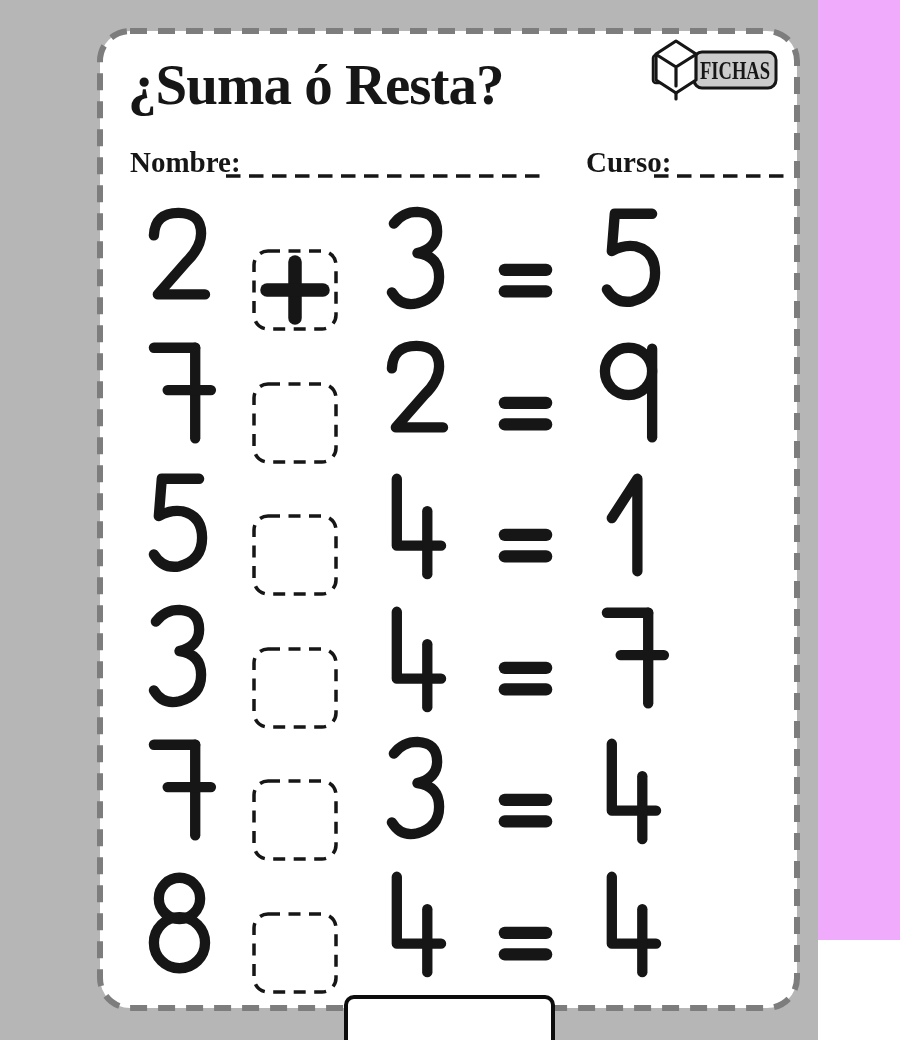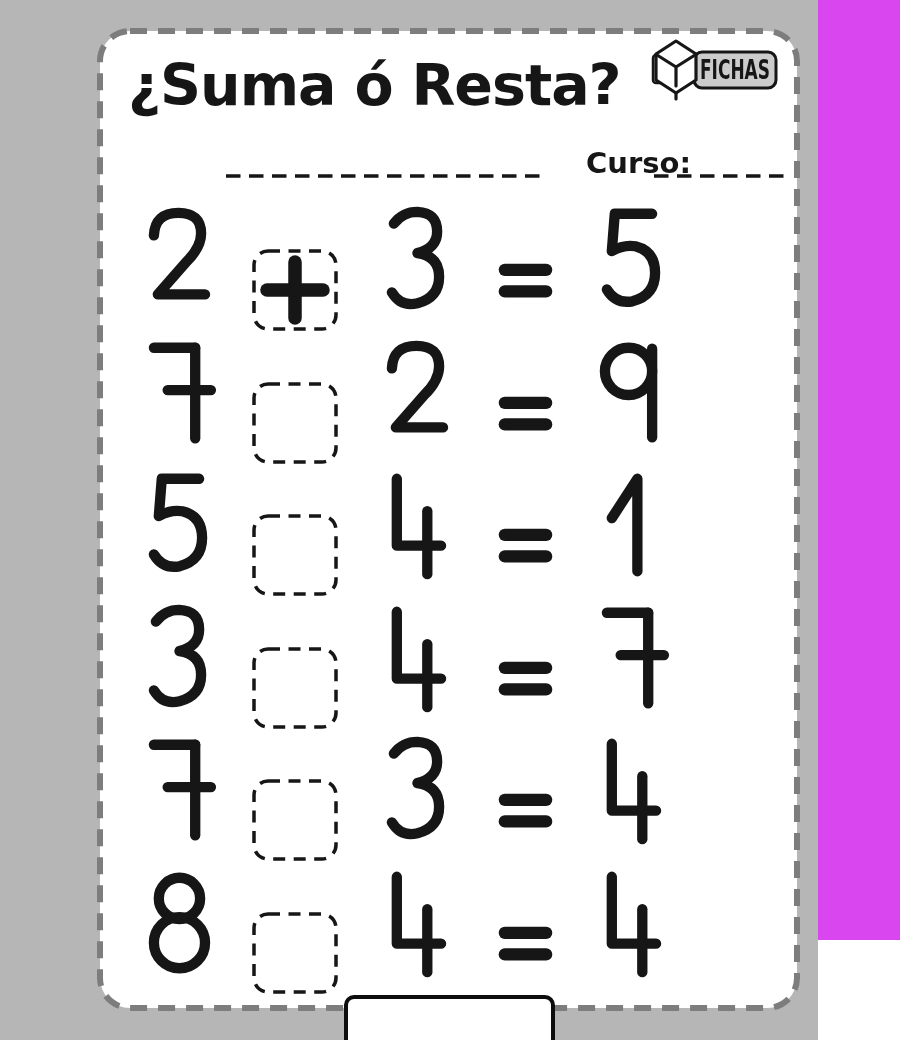--- a/index.html
+++ b/index.html
@@ -1,21 +1,21 @@
 <!DOCTYPE html>
 <html><head>
 <meta charset="utf-8">
 <style>
   html,body{margin:0;padding:0;}
   body{
     width:900px;height:1040px;overflow:hidden;
     background:#ffffff;
     font-family:"DejaVu Sans","Liberation Sans",sans-serif;
   }
-  .screen{position:relative;width:900px;height:940px;background:#d946ef;}
+  .screen{position:relative;width:900px;height:940px;background:#f0abfc;font-family:Liberation Serif, serif;}
   
   .mat{position:absolute;left:0;top:0;width:818px;height:1040px;background:#b6b6b6;}
   
   .paper-svg{position:absolute;left:0;top:0;}
   
   .title{
     position:absolute;left:128px;top:52px;width:560px;
     font-size:57px;font-weight:800;letter-spacing:-1px;color:#161616;
   }
   .logo{position:absolute;left:650px;top:38px;width:132px;height:64px;}
@@ -59,20 +59,21 @@
   <svg class="logo" viewBox="0 0 132 64">
     <rect x="3" y="17" width="14" height="28" rx="3" fill="#cccccc" stroke="#161616" stroke-width="2.5"></rect>
     <rect x="44" y="14" width="82" height="36" rx="8" fill="#cccccc" stroke="#161616" stroke-width="3"></rect>
     <text x="85" y="41" text-anchor="middle" textLength="70" lengthAdjust="spacingAndGlyphs" font-size="26" font-weight="bold" fill="#161616">FICHAS</text>
     <g fill="#ffffff" stroke="#161616" stroke-width="3.2" stroke-linejoin="round" stroke-linecap="round">
       <polygon points="26,3 46,16 46,42 26,55 6,42 6,16"></polygon>
       <path fill="none" d="M26 29 L7 17 M26 29 L45 17 M26 29 L26 48 M26 55 L26 61"></path>
     </g>
   </svg>
 
+  <div class="field-label label-nombre">Nombre:</div>
   <svg class="blank-line blank-nombre" width="322" height="14">
     <line x1="2" y1="8" x2="320" y2="8" stroke="#161616" stroke-width="3.5" stroke-dasharray="14.5 8.5"></line>
   </svg>
 
   <div class="field-label label-curso">Curso:</div>
   <svg class="blank-line blank-curso" width="136" height="14">
     <line x1="2" y1="8" x2="134" y2="8" stroke="#161616" stroke-width="3.5" stroke-dasharray="14.5 8.5"></line>
   </svg>
 
   <div class="rows" id="rows">

